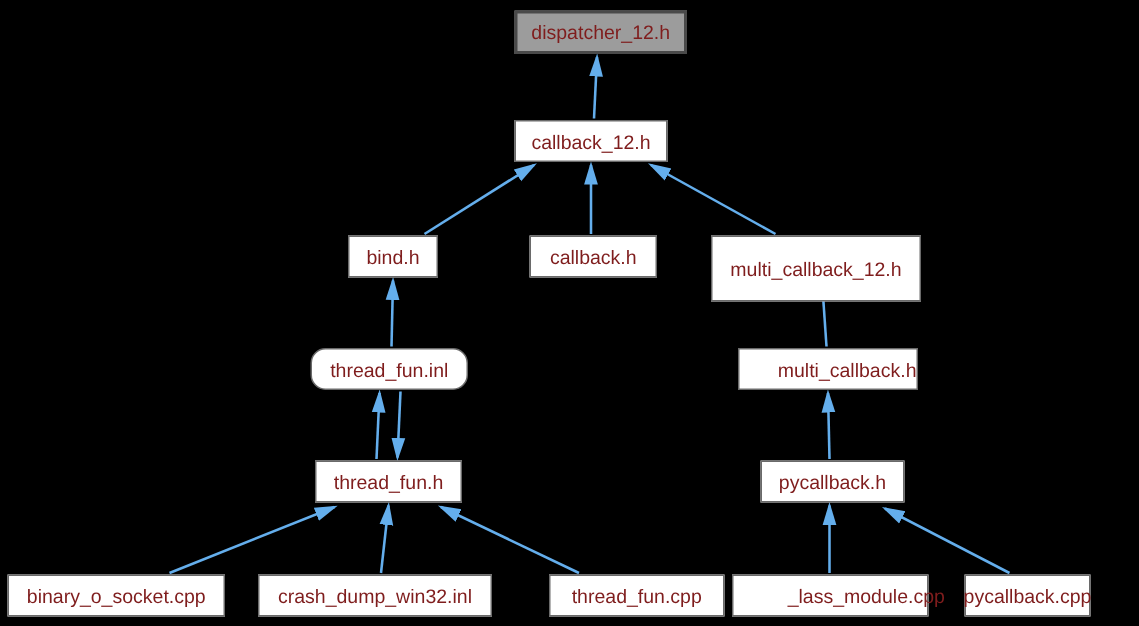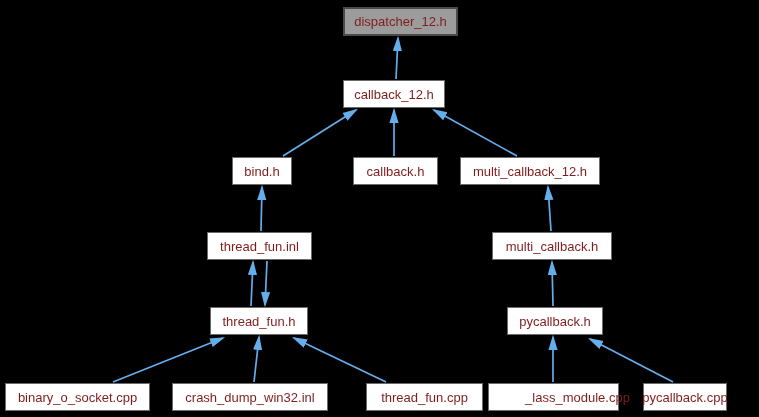--- a/index.html
+++ b/index.html
@@ -80,27 +80,27 @@
       </div>
       <div class="graph-node" style="left: 343px; top: 80px; width: 102px; height: 28px;">
         <span>callback_12.h</span>
       </div>
       <div class="graph-node" style="left: 232px; top: 157px; width: 60px; height: 28px;">
         <span>bind.h</span>
       </div>
       <div class="graph-node" style="left: 353px; top: 157px; width: 85px; height: 28px;">
         <span>callback.h</span>
       </div>
-      <div class="graph-node" style="left: 460px; top: 157px; width: 140px; height: 28px;">
+      <div class="graph-node" style="left: 474px; top: 157px; width: 140px; height: 44px;">
         <span>multi_callback_12.h</span>
       </div>
-      <div class="graph-node" style="left: 207px; top: 232px; width: 105px; height: 28px;">
+      <div class="graph-node" style="left: 207px; top: 232px; width: 105px; height: 28px; border-radius: 10px;">
         <span>thread_fun.inl</span>
       </div>
-      <div class="graph-node" style="left: 492px; top: 232px; width: 120px; height: 28px;">
+      <div class="graph-node" style="left: 492px; top: 232px; width: 120px; height: 28px; justify-content: flex-end;">
         <span>multi_callback.h</span>
       </div>
       <div class="graph-node" style="left: 210px; top: 307px; width: 98px; height: 28px;">
         <span>thread_fun.h</span>
       </div>
       <div class="graph-node" style="left: 507px; top: 307px; width: 96px; height: 28px; text-align: right;">
         <span>pycallback.h</span>
       </div>
       <div class="graph-node" style="left: 5px; top: 383px; width: 145px; height: 28px;">
         <span>binary_o_socket.cpp</span>

